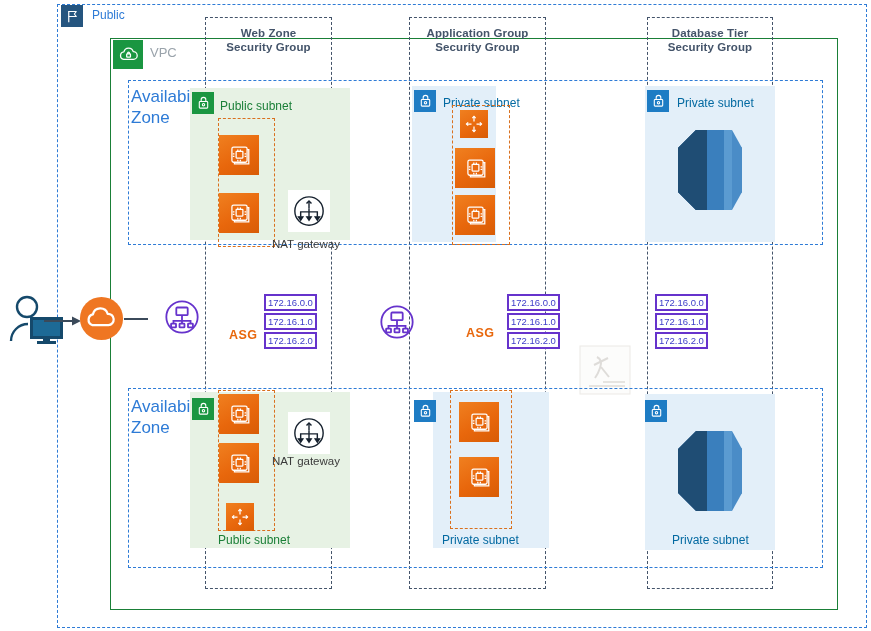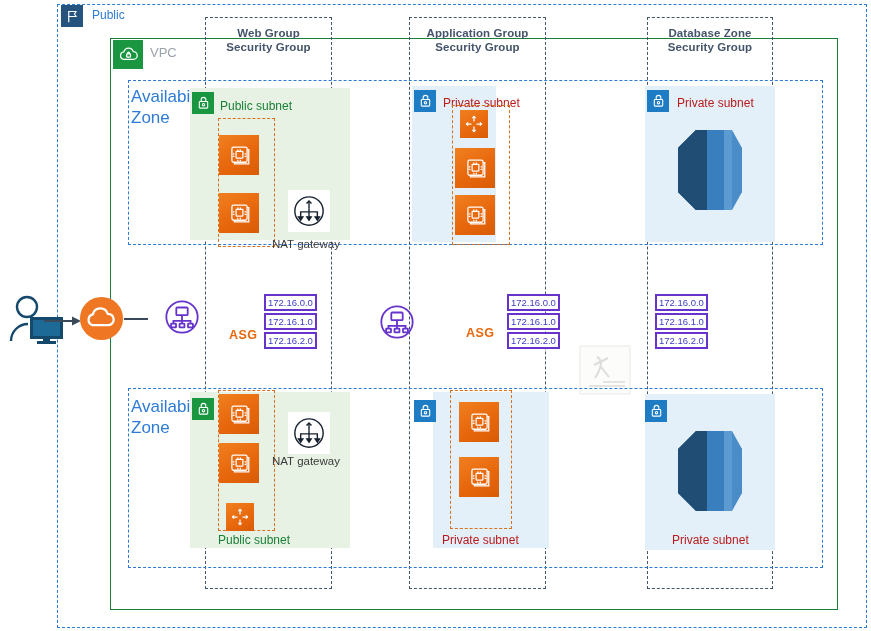--- a/index.html
+++ b/index.html
@@ -49,21 +49,21 @@
   .subnet{
     position:absolute;
   }
   .subnet-public{background:#e7f2e4;}
   .subnet-private{background:#e3eff9;}
 
   .subnet-label{
     position:absolute;font-size:12px;white-space:nowrap;
   }
   .lbl-public{color:#1a7f37;}
-  .lbl-private{color:#b91c1c;}
+  .lbl-private{color:#0369a1;}
 
   
   .lock{
     position:absolute;width:22px;height:22px;
     display:flex;align-items:center;justify-content:center;
   }
   .lock-green{background:#1a9641;}
   .lock-blue{background:#1e7cc4;}
 
   
@@ -146,33 +146,33 @@
     <svg width="21" height="17" viewBox="0 0 28 22" fill="none" stroke="#ffffff" stroke-width="1.7">
       <path d="M7.5 17.5 A5 5 0 0 1 7.9 7.6 A6.4 6.4 0 0 1 20.3 7.2 A4.6 4.6 0 0 1 20.6 17.5 Z" stroke-linejoin="round"></path>
       <rect x="11.6" y="10.2" width="5" height="4.4" rx="0.7"></rect>
       <path d="M12.9 10.2 v-1.3 a1.2 1.2 0 0 1 2.4 0 v1.3"></path>
     </svg>
   </div>
   <div class="vpc-label" style="left:150px;top:45px;">VPC</div>
 
   <div class="abs sg-col sg-web">
     <div class="sg-title">
-      <span>Web Group</span><br>
+      <span>Web Zone</span><br>
       <span>Security Group</span>
     </div>
   </div>
   <div class="abs sg-col sg-app">
     <div class="sg-title">
       <span>Application Group</span><br>
       <span>Security Group</span>
     </div>
   </div>
   <div class="abs sg-col sg-db">
     <div class="sg-title">
-      <span>Database Zone</span><br>
+      <span>Database Tier</span><br>
       <span>Security Group</span>
     </div>
   </div>
 
   <div class="abs az-frame az-top"></div>
   <div class="az-label" style="left:131px;top:86px;width:60px;">Availabilty Zone</div>
 
   <div class="subnet subnet-public" style="left:190px;top:88px;width:160px;height:152px;"></div>
   <div class="lock lock-green" style="left:192px;top:92px;">
     <svg width="13" height="14" viewBox="0 0 16 18" fill="none" stroke="#ffffff" stroke-width="1.4">

